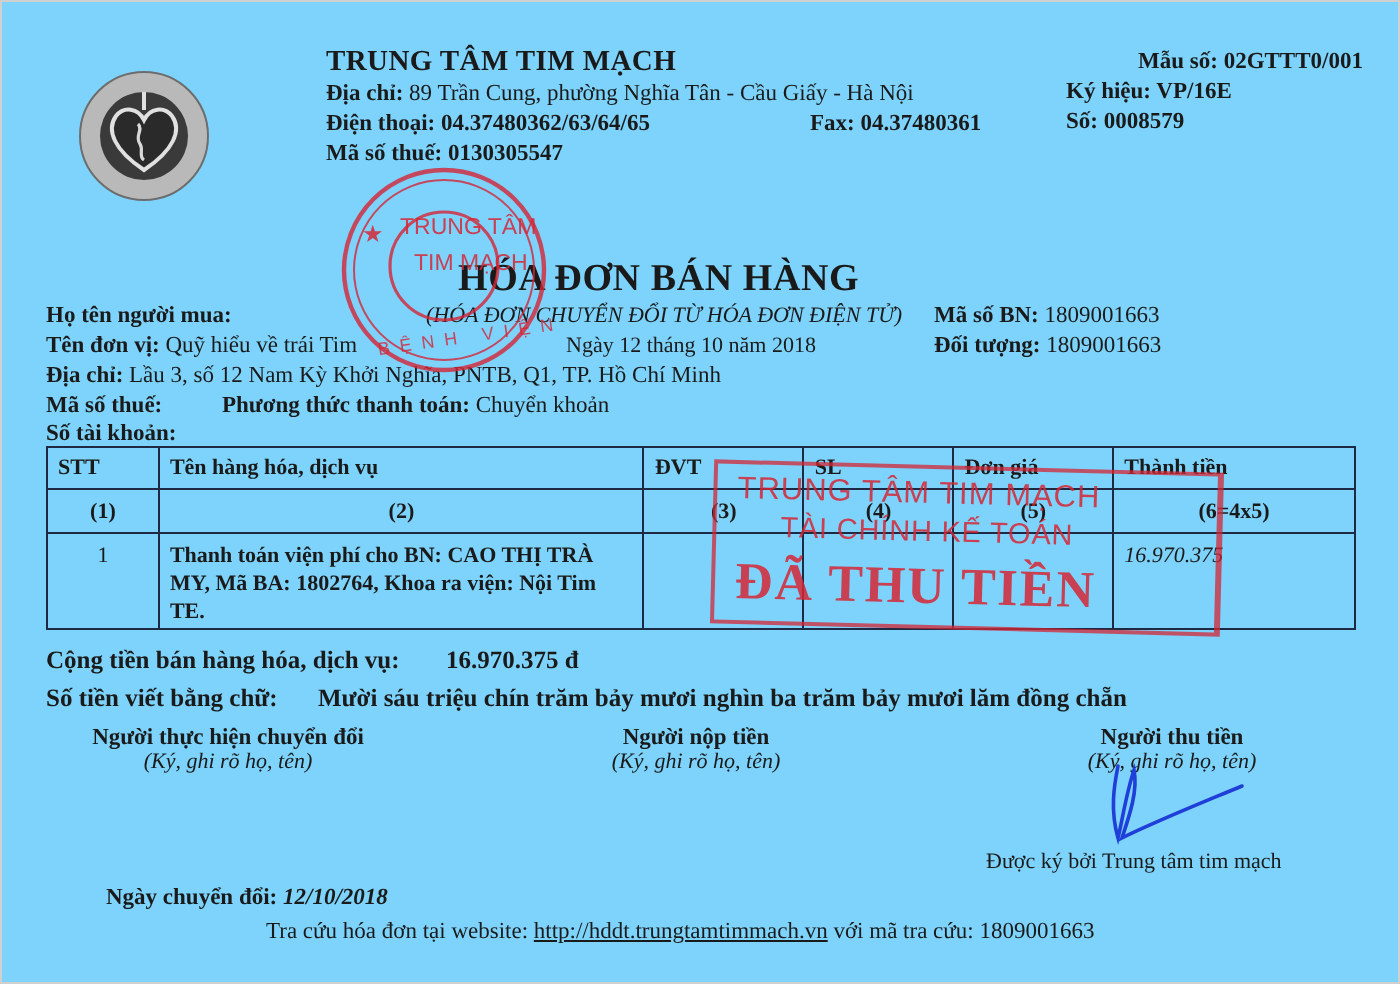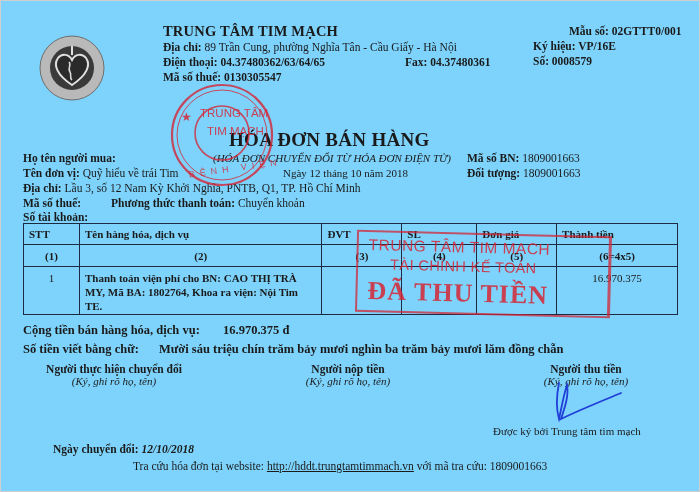--- a/index.html
+++ b/index.html
@@ -41,21 +41,21 @@
     position: absolute; left: 22px; top: 222px; width: 655px;
     border-collapse: collapse; font-size: 11px;
   }
   table.items td, table.items th {
     border: 1.5px solid #1e2a44; padding: 0 5px; vertical-align: middle;
   }
   table.items th { font-weight: bold; height: 20px; text-align: left; }
   table.items tr.numrow td { height: 21px; text-align: center; font-weight: bold; }
   table.items tr.data td { height: 43px; vertical-align: top; padding-top: 4px; font-weight: bold; line-height: 14px; }
   table.items td.c { text-align: center; }
-  table.items td.r { text-align: center; }
+  table.items td.r { text-align: left; font-style: italic; }
 
   .totals { font-size: 12.5px; font-weight: bold; }
 
   .sig-title { font-size: 11.5px; font-weight: bold; text-align: center; }
   .sig-note { font-size: 11px; font-style: italic; text-align: center; }
 
   .footer { font-size: 11.5px; }
   .link { text-decoration: underline; }
 
   

